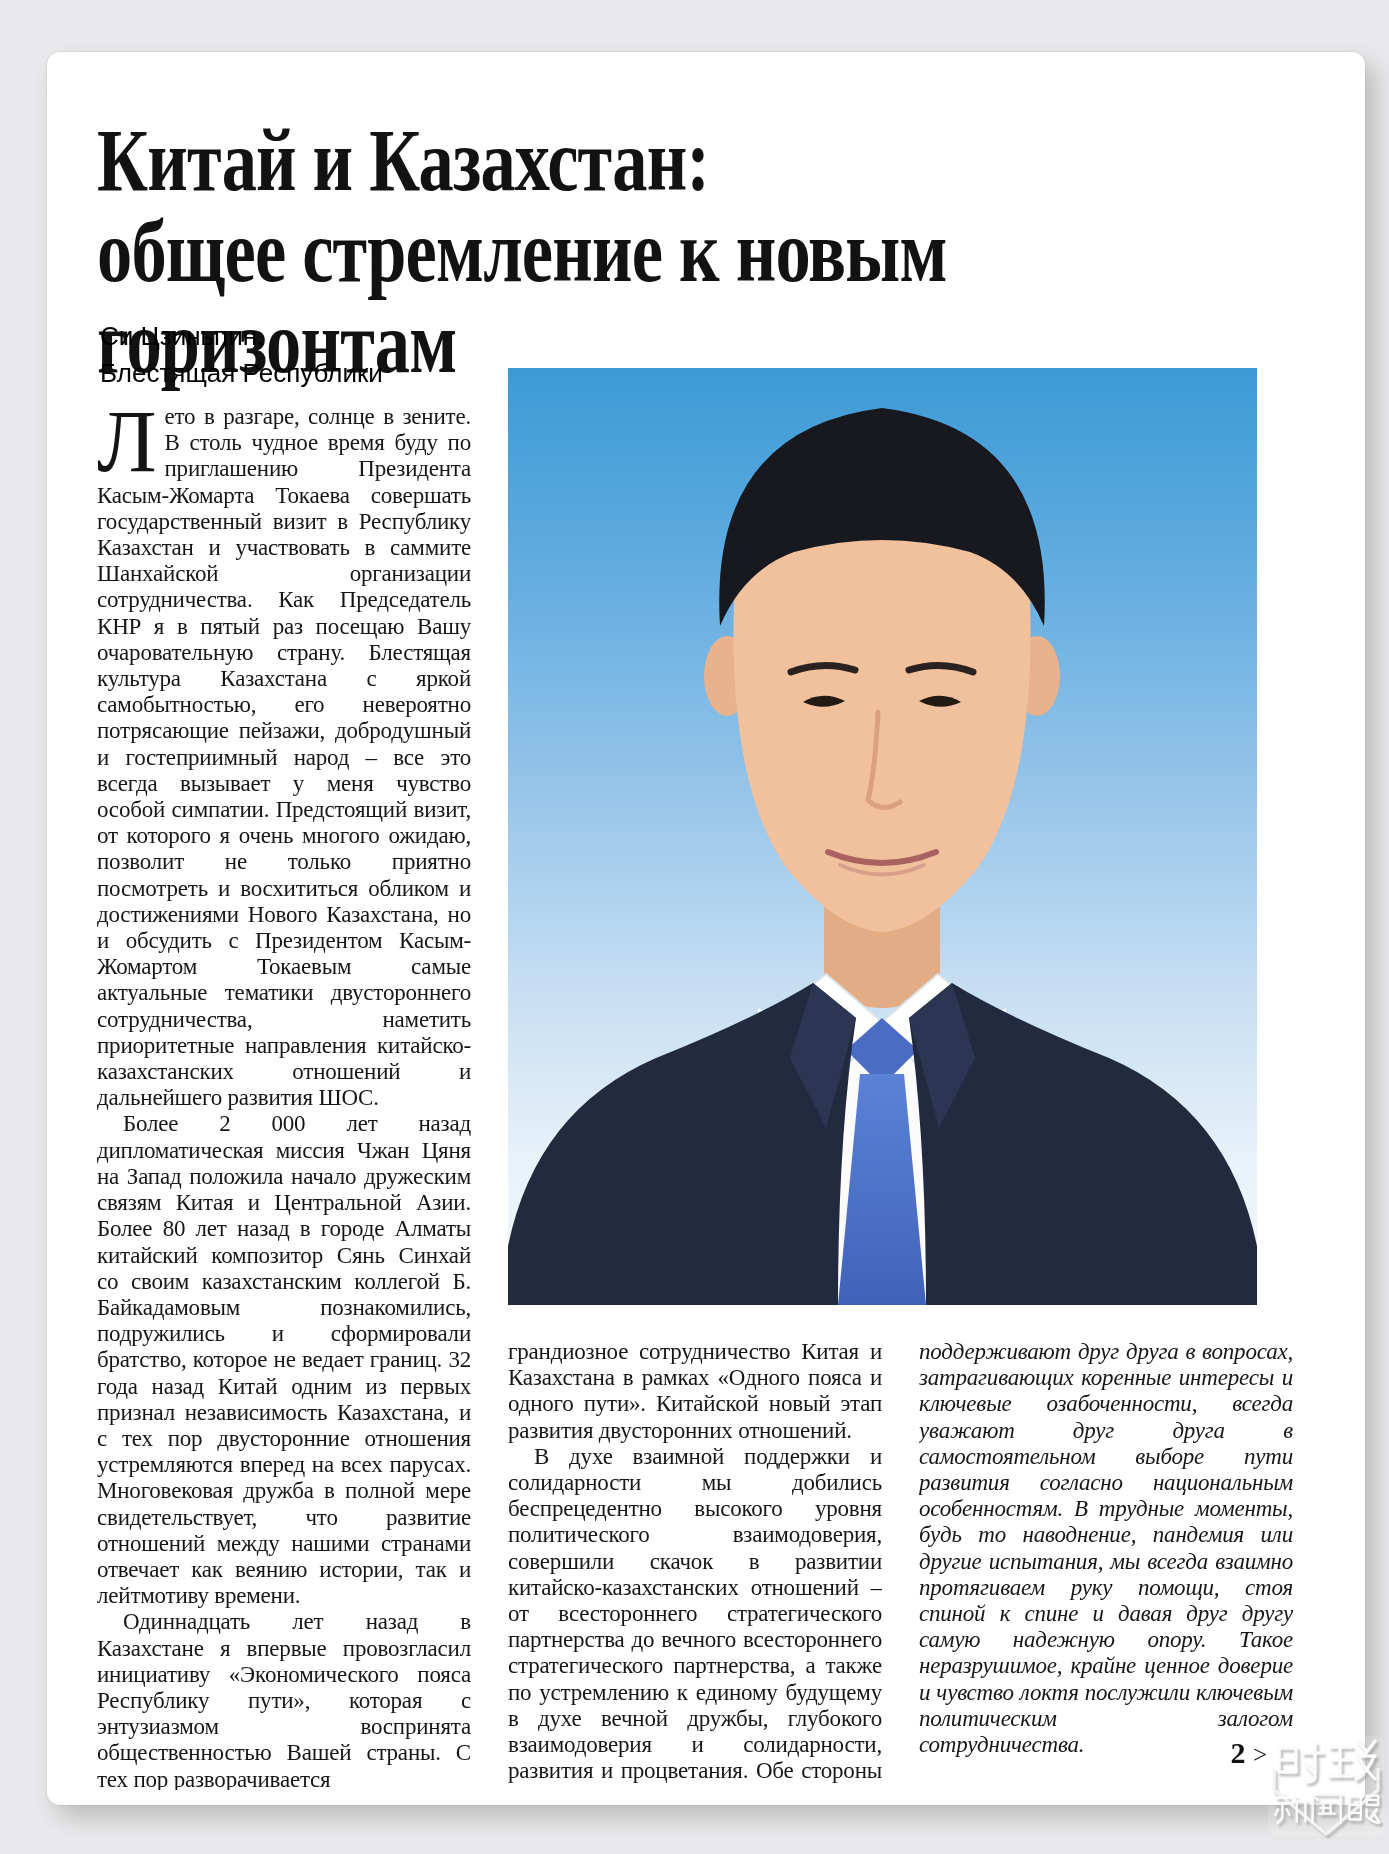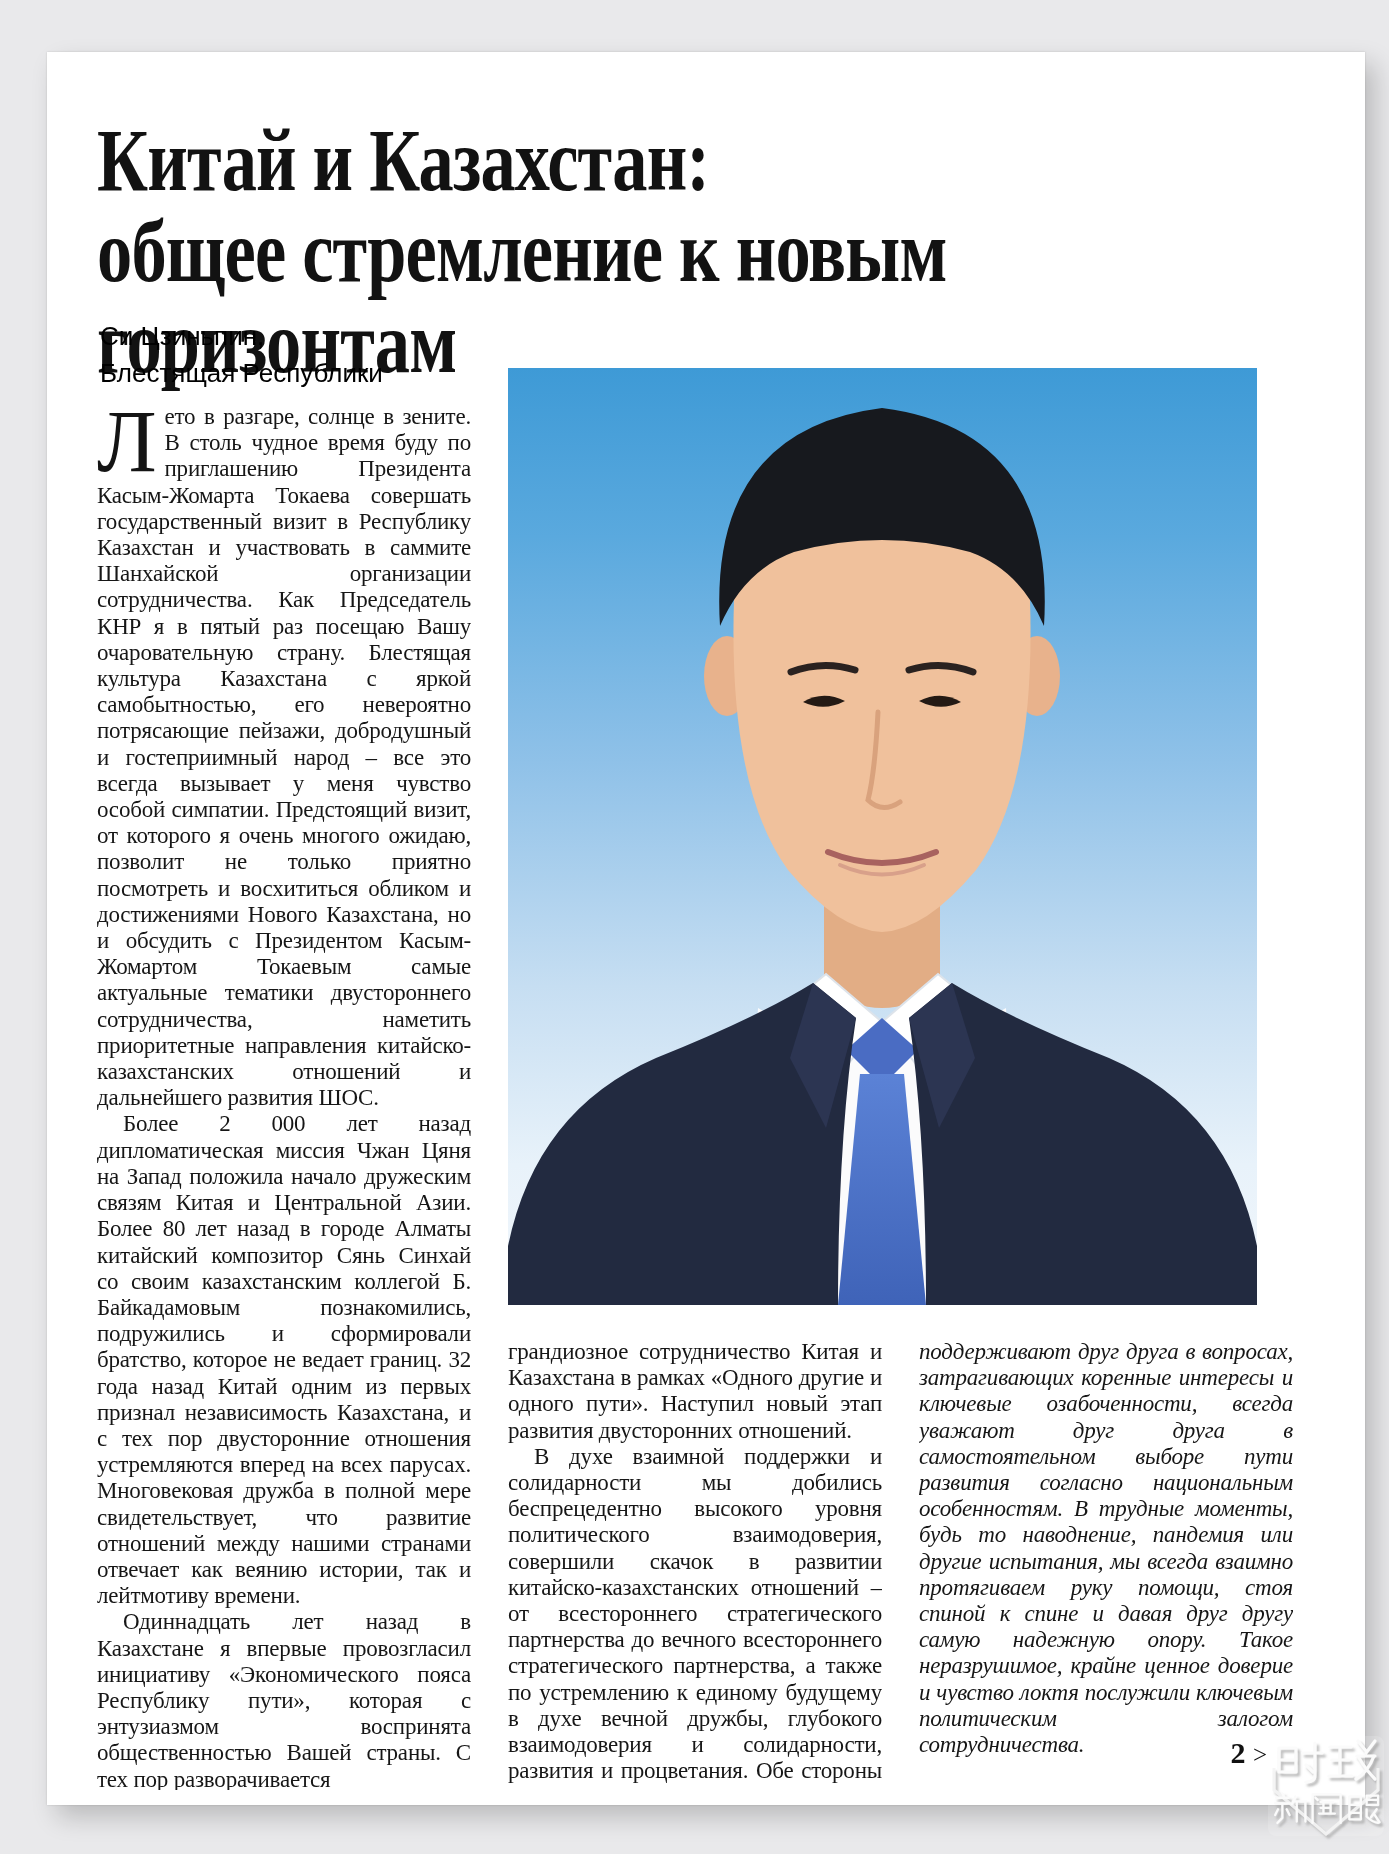--- a/index.html
+++ b/index.html
@@ -5,20 +5,21 @@
   html,body{margin:0;padding:0;}
   body{
     width:1389px;height:1854px;position:relative;overflow:hidden;
     background:#e9e9eb;
     font-family:"Liberation Serif", serif;
   }
   .page{
     position:absolute;left:47px;top:52px;width:1318px;height:1753px;
     background:#ffffff;
     box-shadow:10px 12px 24px rgba(0,0,0,.20), 0 0 2px rgba(0,0,0,.15);
+    border-radius:13px;
   }
   .title{
     position:absolute;left:50px;top:4px;
     font-family:"Liberation Serif", serif;font-weight:bold;
     font-size:88px;line-height:91px;color:#121212;
     transform:scaleX(.80);transform-origin:0 0;white-space:nowrap;
     letter-spacing:-1px;
   }
   .byline{
     position:absolute;left:53px;top:266px;
@@ -121,21 +122,21 @@
     <path d="M332,497 Q374,516 416,497" stroke="#d8a08a" stroke-width="4" fill="none" stroke-linecap="round"></path>
   </svg>
 
   <div class="col col1">
     <p class="noindent"><span class="dropcap">Л</span><span>ето в разгаре, солнце в зените. В столь чудное время буду по приглашению Президента Касым-Жомарта Токаева совершать государственный визит в Республику Казахстан и участвовать в саммите Шанхайской организации сотрудничества. Как Председатель КНР я в пятый раз посещаю Вашу очаровательную страну. Блестящая культура Казахстана с яркой самобытностью, его невероятно потрясающие пейзажи, добродушный и гостеприимный народ – все это всегда вызывает у меня чувство особой симпатии. Предстоящий визит, от которого я очень многого ожидаю, позволит не только приятно посмотреть и восхититься обликом и достижениями Нового Казахстана, но и обсудить с Президентом Касым-Жомартом Токаевым самые актуальные тематики двустороннего сотрудничества, наметить приоритетные направления китайско-казахстанских отношений и дальнейшего развития ШОС.</span></p>
     <p>Более 2 000 лет назад дипломатическая миссия Чжан Цяня на Запад положила начало дружеским связям Китая и Центральной Азии. Более 80 лет назад в городе Алматы китайский композитор Сянь Синхай со своим казахстанским коллегой Б. Байкадамовым познакомились, подружились и сформировали братство, которое не ведает границ. 32 года назад Китай одним из первых признал независимость Казахстана, и с тех пор двусторонние отношения устремляются вперед на всех парусах. Многовековая дружба в полной мере свидетельствует, что развитие отношений между нашими странами отвечает как веянию истории, так и лейтмотиву времени.</p>
     <p>Одиннадцать лет назад в Казахстане я впервые провозгласил инициативу «Экономического пояса Республику пути», которая с энтузиазмом воспринята общественностью Вашей страны. С тех пор разворачивается</p>
   </div>
 
   <div class="col col2">
-    <p class="noindent">грандиозное сотрудничество Китая и Казахстана в рамках «Одного другие и одного пути». Наступил новый этап развития двусторонних отношений.</p>
+    <p class="noindent">грандиозное сотрудничество Китая и Казахстана в рамках «Одного пояса и одного пути». Китайской новый этап развития двусторонних отношений.</p>
     <p>В духе взаимной поддержки и солидарности мы добились беспрецедентно высокого уровня политического взаимодоверия, совершили скачок в развитии китайско-казахстанских отношений – от всестороннего стратегического партнерства до вечного всестороннего стратегического партнерства, а также по устремлению к единому будущему в духе вечной дружбы, глубокого взаимодоверия и солидарности, развития и процветания. Обе стороны всегда решительно</p>
   </div>
 
   <div class="col col3">
     <p class="noindent">поддерживают друг друга в вопросах, затрагивающих коренные интересы и ключевые озабоченности, всегда уважают друг друга в самостоятельном выборе пути развития согласно национальным особенностям. В трудные моменты, будь то наводнение, пандемия или другие испытания, мы всегда взаимно протягиваем руку помощи, стоя спиной к спине и давая друг другу самую надежную опору. Такое неразрушимое, крайне ценное доверие и чувство локтя послужили ключевым политическим залогом сотрудничества.</p>
   </div>
 
   <div class="pagenum">
     <span class="num">2</span>
     <span class="arrow">&gt;</span>

